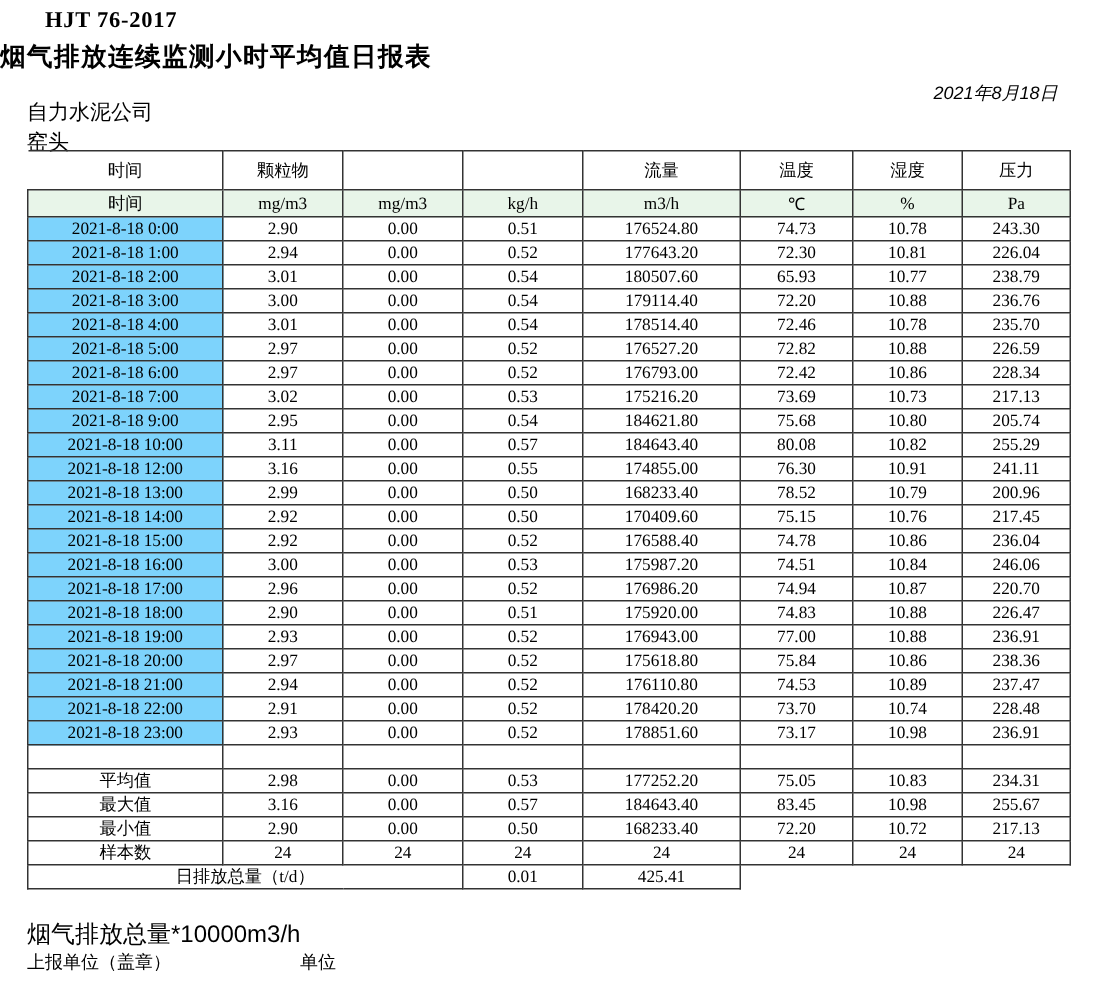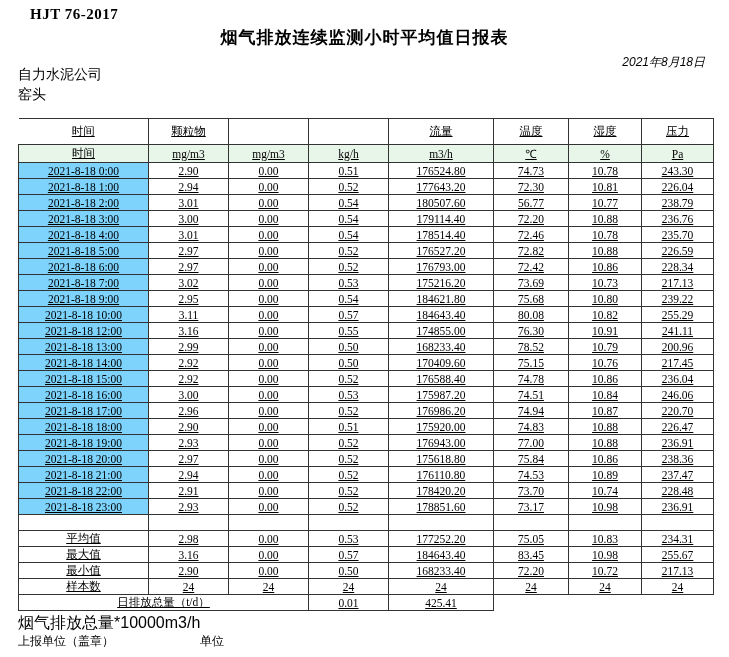--- a/index.html
+++ b/index.html
@@ -22,21 +22,21 @@
     font-size: 15px;
     font-weight: bold;
     font-family: "Liberation Serif", serif;
     letter-spacing: 0.5px;
   }
   .doc-title {
     position: absolute;
     left: 0;
     top: 26px;
     width: 729px;
-    text-align: center;
+    text-align: left;
     font-size: 17px;
     font-weight: bold;
     letter-spacing: 1px;
   }
   .company {
     position: absolute;
     left: 18px;
     top: 64px;
     font-size: 14px;
     line-height: 20px;
@@ -44,26 +44,25 @@
   .report-date {
     position: absolute;
     right: 24px;
     top: 54px;
     font-size: 12px;
     font-style: italic;
   }
   table.main {
     position: absolute;
     left: 18px;
-    top: 118px;
+    top: 100px;
     border-collapse: collapse;
     table-layout: fixed;
     width: 695px;
     font-size: 11px;
-    text-decoration: underline;
   }
   table.main td {
     border: 1px solid #333333;
     text-align: center;
     height: 15px;
     padding: 0;
     font-family: "Liberation Serif", serif;
     font-size: 11.5px;
     white-space: nowrap;
   }
@@ -181,21 +180,21 @@
       <td>72.30</td>
       <td>10.81</td>
       <td>226.04</td>
     </tr>
     <tr>
       <td class="time-cell">2021-8-18 2:00</td>
       <td>3.01</td>
       <td>0.00</td>
       <td>0.54</td>
       <td>180507.60</td>
-      <td>56.77</td>
+      <td>65.93</td>
       <td>10.77</td>
       <td>238.79</td>
     </tr>
     <tr>
       <td class="time-cell">2021-8-18 3:00</td>
       <td>3.00</td>
       <td>0.00</td>
       <td>0.54</td>
       <td>179114.40</td>
       <td>72.20</td>
@@ -243,21 +242,21 @@
       <td>217.13</td>
     </tr>
     <tr>
       <td class="time-cell">2021-8-18 9:00</td>
       <td>2.95</td>
       <td>0.00</td>
       <td>0.54</td>
       <td>184621.80</td>
       <td>75.68</td>
       <td>10.80</td>
-      <td>239.22</td>
+      <td>205.74</td>
     </tr>
     <tr>
       <td class="time-cell">2021-8-18 10:00</td>
       <td>3.11</td>
       <td>0.00</td>
       <td>0.57</td>
       <td>184643.40</td>
       <td>80.08</td>
       <td>10.82</td>
       <td>255.29</td>

